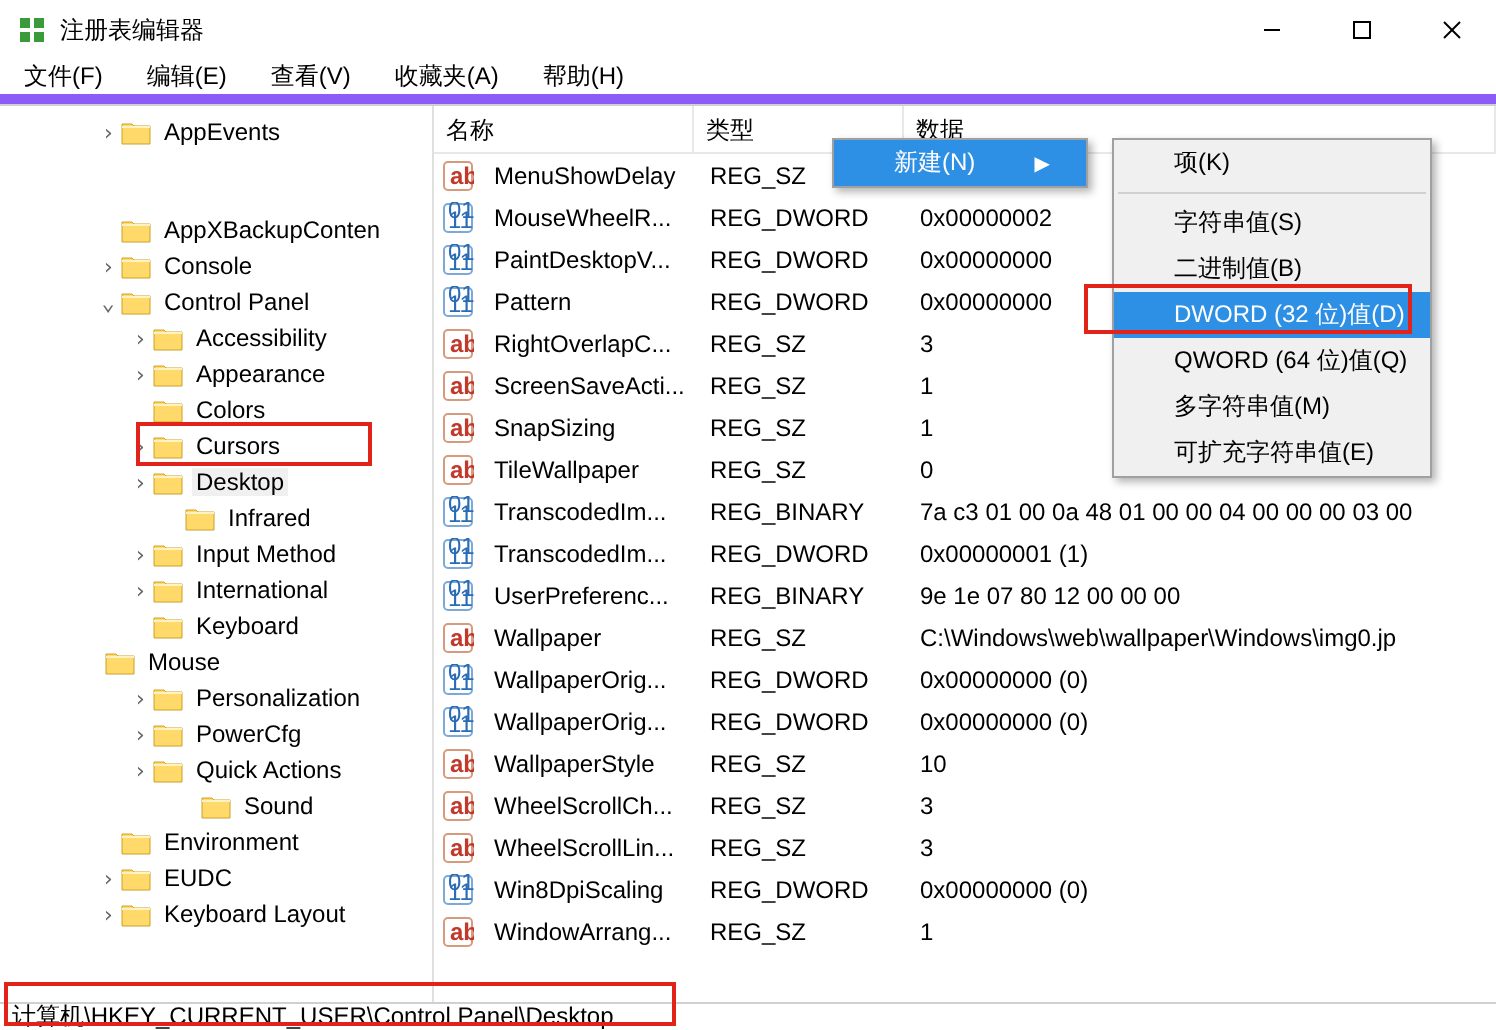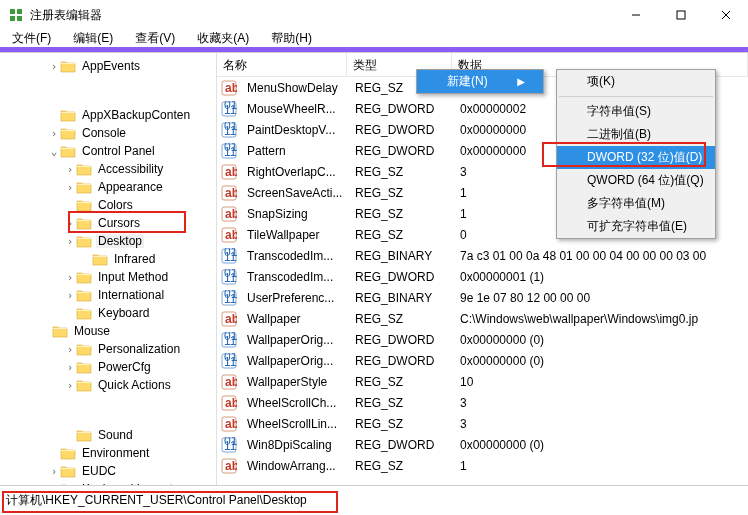--- a/index.html
+++ b/index.html
@@ -21,21 +21,21 @@
 .folder-svg { fill: #ffd96a; stroke: #c9a227; stroke-width: 0.5; }
 .list { flex: 1; overflow: auto; background: #fff; position: relative; }
 .list-header { display: flex; height: 24px; border-bottom: 1px solid #e8e8e8; background: #fff; position: sticky; top: 0; }
 .list-header .col { padding: 4px 6px; border-right: 1px solid #e8e8e8; color: #000; }
 .col-name { width: 130px; }
 .col-type { width: 105px; }
 .col-data { flex: 1; }
 .list-row { display: flex; height: 21px; align-items: center; }
 .list-row .cell { padding: 0 6px; overflow: hidden; text-overflow: ellipsis; white-space: nowrap; }
 .vicon { width: 16px; height: 16px; margin: 0 4px 0 4px; flex-shrink: 0; }
-.statusbar { height: 30px; border-top: 1px solid #d0d0d0; display: flex; align-items: center; padding: 0 6px; font-size: 12px; }
+.statusbar { height: 14px; border-top: 1px solid #d0d0d0; display: flex; align-items: center; padding: 0 6px; font-size: 12px; }
 .context-menu { position: absolute; background: #f0f0f0; border: 1px solid #a0a0a0; box-shadow: 2px 2px 4px rgba(0,0,0,0.3); z-index: 10; }
 .ctx-item { height: 23px; display: flex; align-items: center; padding: 0 18px 0 30px; white-space: nowrap; }
 .ctx-item.hl { background: #2e90e5; color: #fff; }
 .ctx-item .arrow { margin-left: auto; padding-left: 20px; font-size: 10px; }
 .ctx-sep { height: 1px; background: #d0d0d0; margin: 3px 2px; }
 .red-box { position: absolute; border: 2px solid #e2231a; pointer-events: none; z-index: 20; }
 </style>
 </head>
 <body>
 
@@ -206,21 +206,21 @@
         <span class="lbl">PowerCfg</span>
       </div>
       <div class="tree-row" style="padding-left: 64px;">
         <span class="exp">›</span>
         <svg class="fld" viewBox="0 0 16 14">
           <path class="folder-svg" d="M1 3 h5 l1 1 h8 v9 h-14 z"></path>
           <path fill="#fff3c4" d="M1 4 h14 v1 h-14 z"></path>
         </svg>
         <span class="lbl">Quick Actions</span>
       </div>
-      <div class="tree-row" style="padding-left: 64px; margin-top: 32px;">
+      <div class="tree-row" style="padding-left: 88px;">
         <span class="exp"></span>
         <svg class="fld" viewBox="0 0 16 14">
           <path class="folder-svg" d="M1 3 h5 l1 1 h8 v9 h-14 z"></path>
           <path fill="#fff3c4" d="M1 4 h14 v1 h-14 z"></path>
         </svg>
         <span class="lbl">Sound</span>
       </div>
       <div class="tree-row" style="padding-left: 48px;">
         <span class="exp"></span>
         <svg class="fld" viewBox="0 0 16 14">

